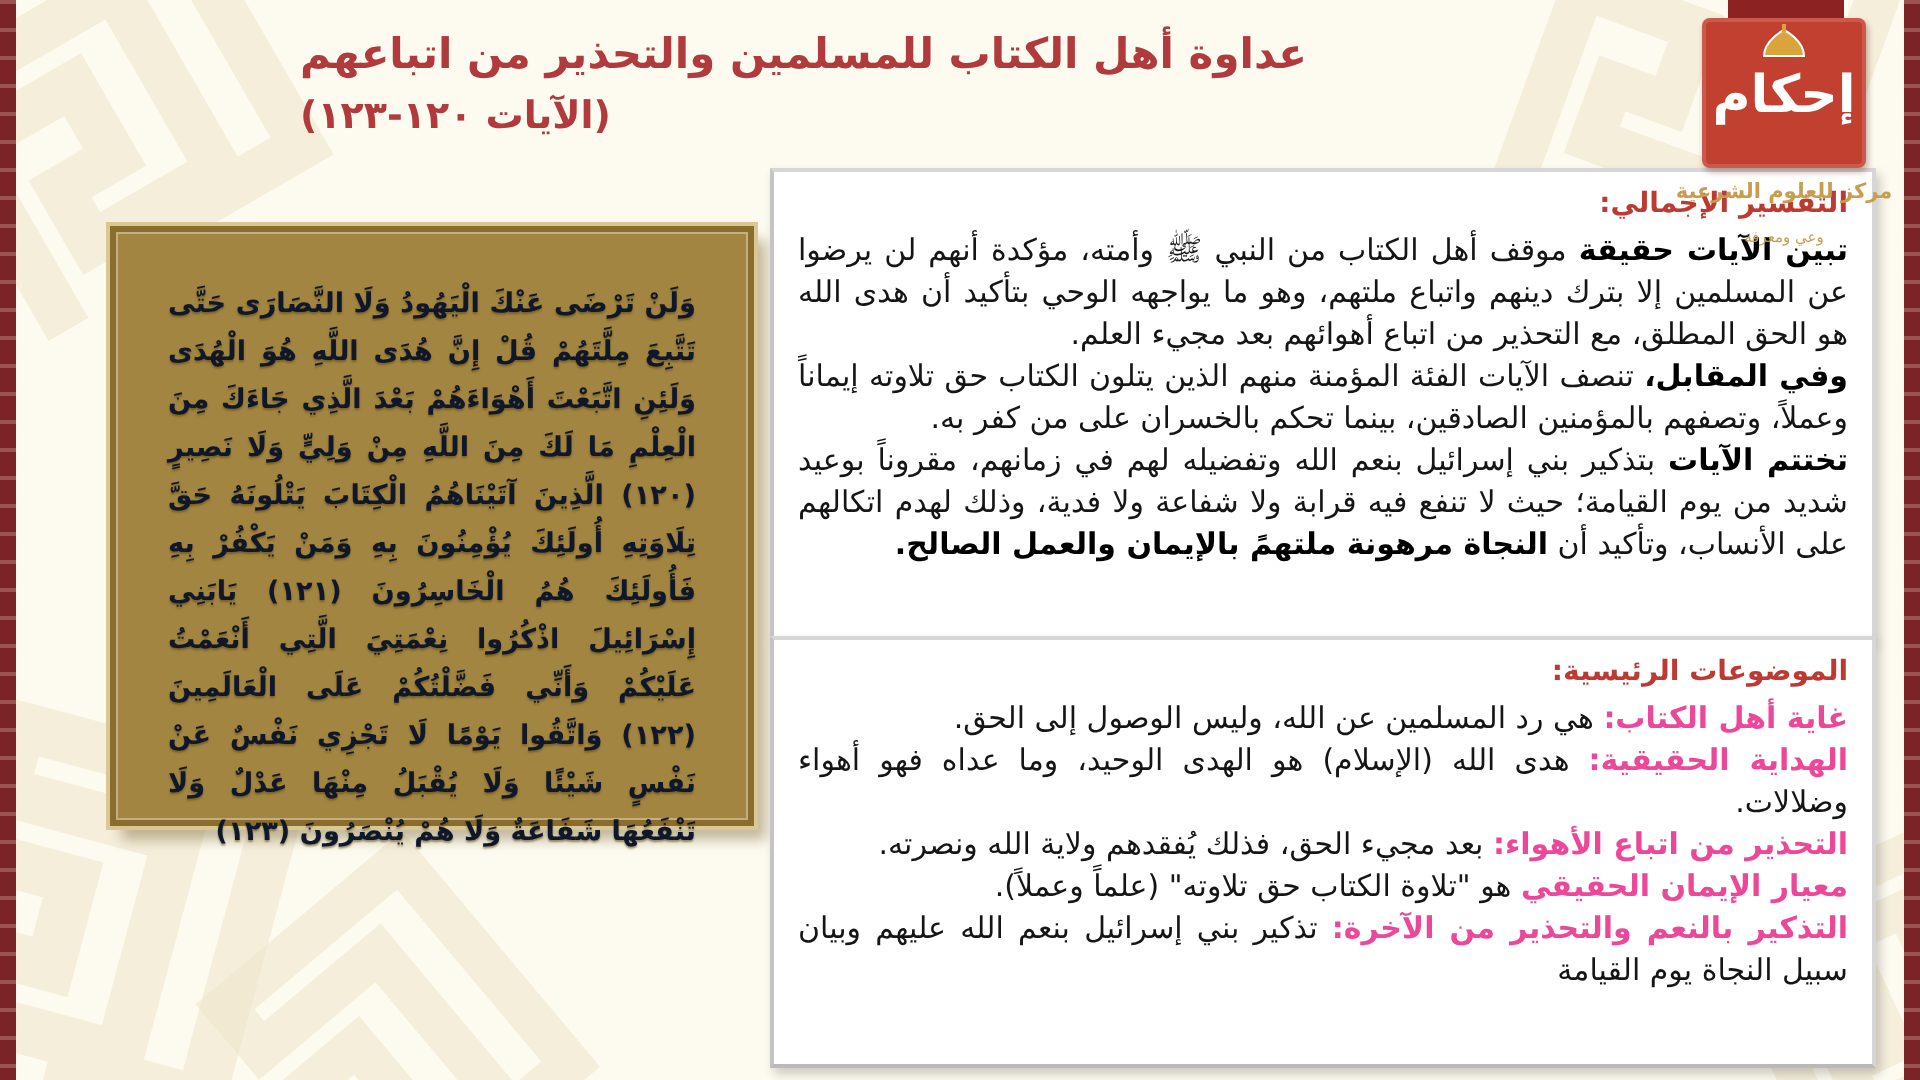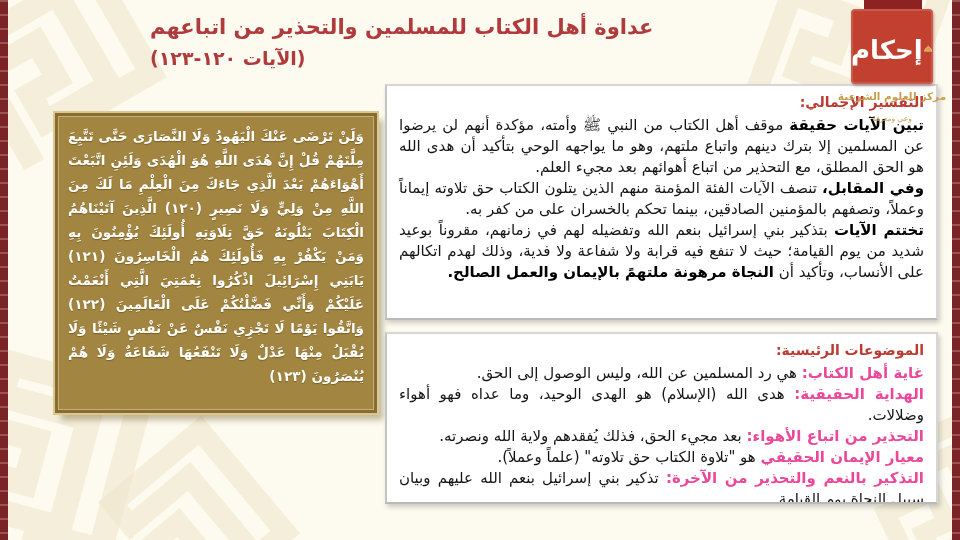--- a/index.html
+++ b/index.html
@@ -23,48 +23,48 @@
   
   .title{position:absolute; top:12px; left:150px; right:150px; text-align:left; z-index:3;}
   .title .l1{color:#b03a3c; font-weight:bold; font-size:21px; line-height:30px;}
   .title .l2{color:#b03a3c; font-weight:bold; font-size:19px; line-height:28px; margin-top:2px;}
   
   .logo{position:absolute; top:0; right:10px; width:116px; text-align:center; z-index:4;}
   .logo-tab{position:absolute; top:0; right:28px; width:58px; height:10px; background:#8c2322;}
   .logo-box{
     position:relative; margin:9px auto 0; width:82px; height:75px;
     background:#c2402f; border-radius:4px;
-    display:flex; flex-direction:row; align-items:center; justify-content:flex-start;
+    display:flex; flex-direction:column; align-items:center; justify-content:flex-start;
     box-shadow:inset 0 0 0 2px rgba(255,255,255,.14), 1px 2px 3px rgba(90,30,20,.35);
   }
   .logo-box .wordmark{color:#ffffff; font-size:26px; font-weight:bold; line-height:1; margin-top:6px;}
   .logo-sub{margin-top:6px; color:#c79d4e; font-weight:bold; font-size:10.5px; line-height:12px;}
   .logo-tag{color:#c79d4e; font-size:7.5px; line-height:10px; margin-top:12px;}
   
   .quran-box{
     position:absolute; left:55px; top:113px; width:296px; height:278px; z-index:3;
     background:#a28540;
     border:3px solid #8a6d2c;
     box-shadow:0 0 0 2px #d9c893, 6px 7px 6px rgba(125,105,55,.45), inset 0 0 0 1px rgba(255,255,255,.35);
     padding:8px 10px; box-sizing:content-box;
   }
   .quran-box p{
-    margin:0; color:#ffffff; font-weight:bold; font-size:13.6px; line-height:24px;
+    margin:16px; color:#0f172a; font-weight:bold; font-size:13.6px; line-height:24px;
     text-align:justify; text-shadow:0 1px 1px rgba(90,70,20,.55);
   }
   
   .panel{
     position:absolute; left:385px; width:553px; z-index:3; box-sizing:border-box;
     background:#ffffff;
     border:2px solid #d6d6d6; border-bottom-color:#b9b9b9; border-left-color:#c4c4c4;
     box-shadow:2px 3px 5px rgba(0,0,0,.2), inset 1px 1px 0 #ffffff;
     padding:5px 12px 4px 12px; overflow:hidden;
   }
   .panel.tafsir{top:84px; height:236px;}
-  .panel.topics{top:332px; height:172px;}
+  .panel.topics{top:318px; height:216px;}
   .panel h2{margin:0 0 2px 0; color:#bc3a31; font-size:14px; line-height:22px; font-weight:bold;}
   .panel p{margin:0; color:#151515; font-size:15px; line-height:21px; text-align:justify;}
   .panel p b.lead{font-weight:bold; color:#000;}
   .panel p b.gold{font-weight:bold; color:#ec4899;}
 </style>
 </head>
 <body>
 
 <div class="slide">
 

